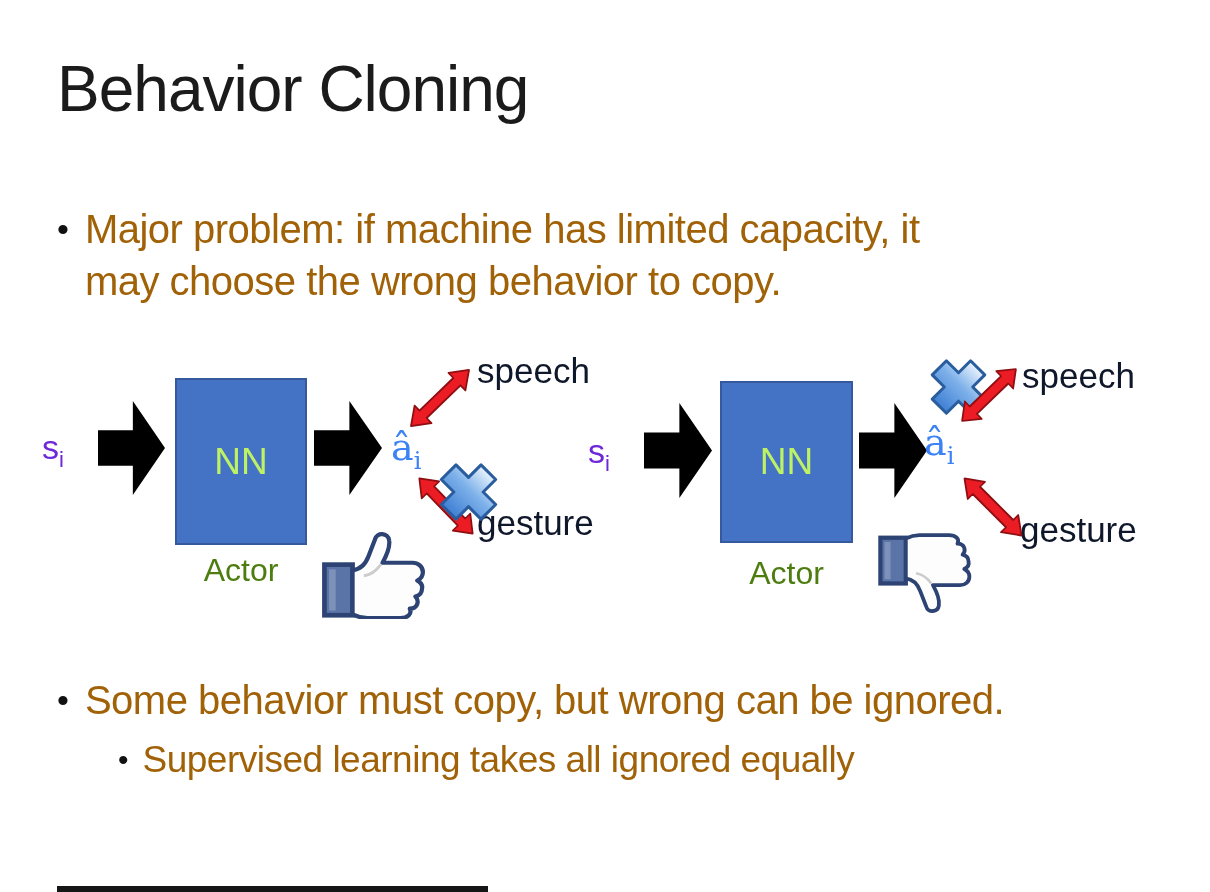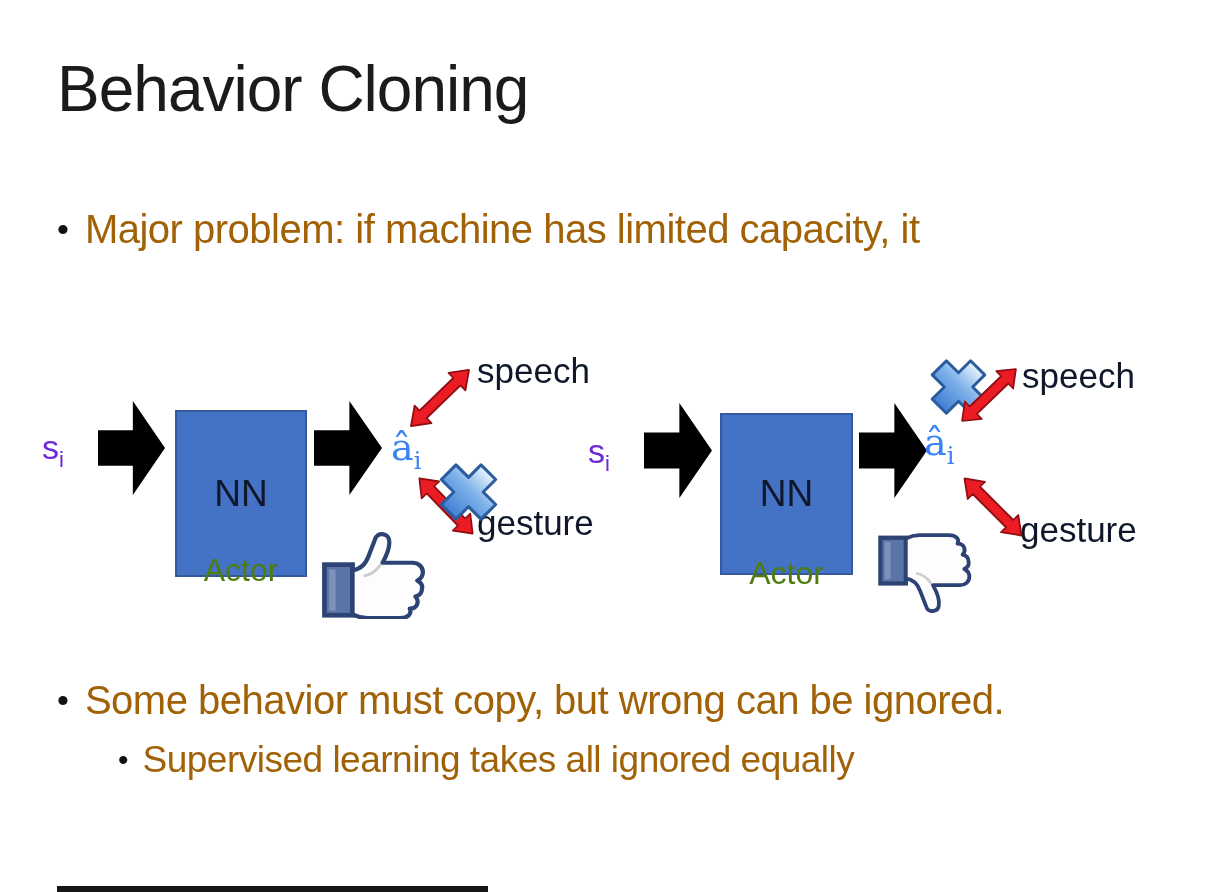--- a/index.html
+++ b/index.html
@@ -17,21 +17,21 @@
   .b1{left:57px;top:203px;}
   .b2{left:57px;top:674px;}
   .bsub{left:118px;top:736px;}
   .bsub .bullet-marker{font-size:30px;line-height:48px;margin-right:14px;}
   .bsub .bullet-text{font-size:37px;line-height:48px;}
 
   
   .nn-box{
     background:#4472c4;border:2px solid #35599c;box-sizing:border-box;
     display:flex;align-items:center;justify-content:center;
-    color:#0f172a;font-size:37px;margin-top:32px;
+    color:#bef264;font-size:37px;
   }
   .nn-left{left:175px;top:378px;width:132px;height:167px;}
   .nn-right{left:720px;top:381px;width:133px;height:162px;}
   .actor-label{font-size:32px;text-align:center;color:#4d7c0f;}
   .actor-left{left:160px;top:552px;width:162px;}
   .actor-right{left:705px;top:555px;width:163px;}
 
   .block-arrow{
     background:#000000;
     clip-path:polygon(0 31%,52% 31%,52% 0,100% 50%,52% 100%,52% 69%,0 69%);
@@ -88,20 +88,21 @@
 </svg>
 
 <div class="slide">
 
   <div class="abs title">Behavior Cloning</div>
 
   <div class="abs b1 bullet-row">
     <span class="bullet-marker">•</span>
     <span class="bullet-text">
       <span>Major problem: if machine has limited capacity, it</span><br>
+      <span>may choose the wrong behavior to copy.</span>
     </span>
   </div>
 
   <div class="abs state-label state-left"><span>s</span><sub>i</sub></div>
 
   <div class="abs block-arrow arrow-in-left"></div>
 
   <div class="abs nn-box nn-left">
     <span>NN</span>
   </div>

